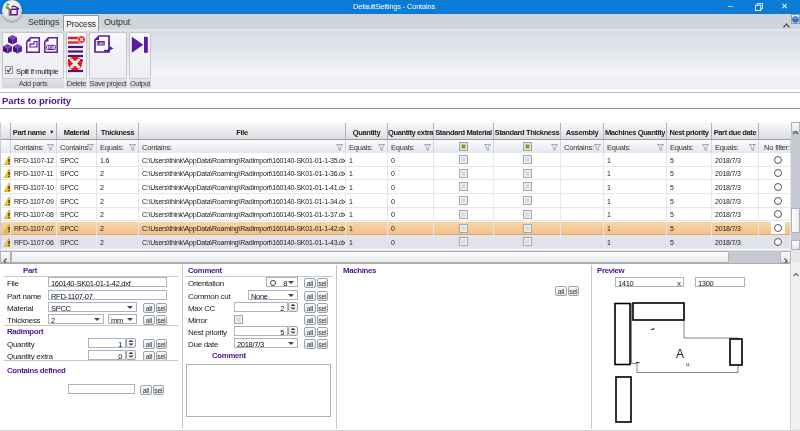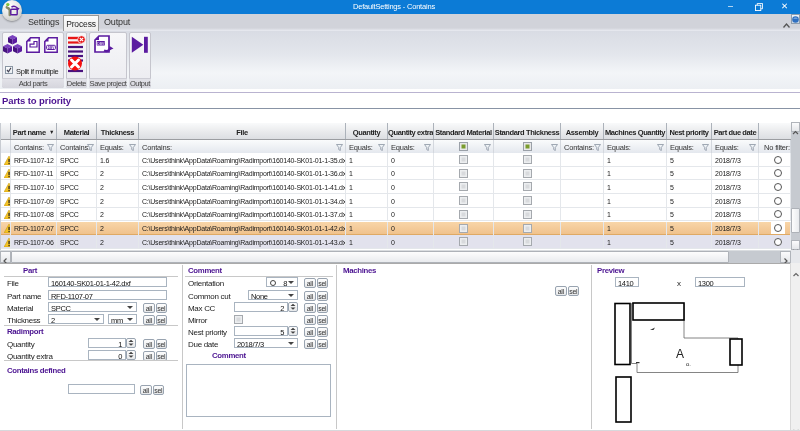--- a/index.html
+++ b/index.html
@@ -514,21 +514,21 @@
 <div class="flabel" style="left:188px;top:339.5px;">Due date</div>
 <div class="tbox" style="left:234px;top:337.5px;width:64px;">2018/7/3<span class="darr"></span></div>
 <div class="btn" style="left:304px;top:338.5px;">all</div>
 <div class="btn" style="left:316.5px;top:338.5px;">sel</div>
 <div class="sect" style="left:188px;top:351px;margin-left:24px;">Comment</div>
 <div class="abs" style="left:186px;top:364px;width:145px;height:53px;border:1px solid #a9b4c0;background:#fff;"></div>
 <div class="sect" style="left:343px;top:266px;">Machines</div>
 <div class="btn" style="left:555px;top:286px;">all</div>
 <div class="btn" style="left:567.5px;top:286px;">sel</div>
 <div class="sect" style="left:597px;top:266px;">Preview</div>
-<div class="tbox" style="left:615px;top:277px;width:24px;">1410</div>
+<div class="tbox" style="left:615px;top:277px;width:69px;">1410</div>
 <div class="flabel" style="left:677px;top:279px;">x</div>
 <div class="tbox" style="left:695px;top:277px;width:50px;">1300</div>
 <svg class="abs" style="left:610px;top:302px;" width="140" height="125" viewBox="0 0 140 125">
 <path d="M21.5 1.5 H74 V36 H128 V70.5 H27 V61.5 H21.5 Z" fill="none" stroke="#666" stroke-width="0.8"></path>
 <rect x="5" y="1.5" width="15" height="61" fill="#fff" stroke="#000" stroke-width="1.6"></rect>
 <rect x="6" y="75" width="15" height="45" fill="#fff" stroke="#000" stroke-width="1.6"></rect>
 <rect x="23" y="1" width="51" height="17" fill="#fff" stroke="#000" stroke-width="1.6"></rect>
 <rect x="120" y="37" width="12" height="26" fill="#fff" stroke="#000" stroke-width="1.6"></rect>
 <text x="66" y="56" font-size="12" fill="#222" font-family="Liberation Sans">A</text>
 <text x="76" y="64" font-size="6" fill="#222" font-family="Liberation Sans">o.</text>

